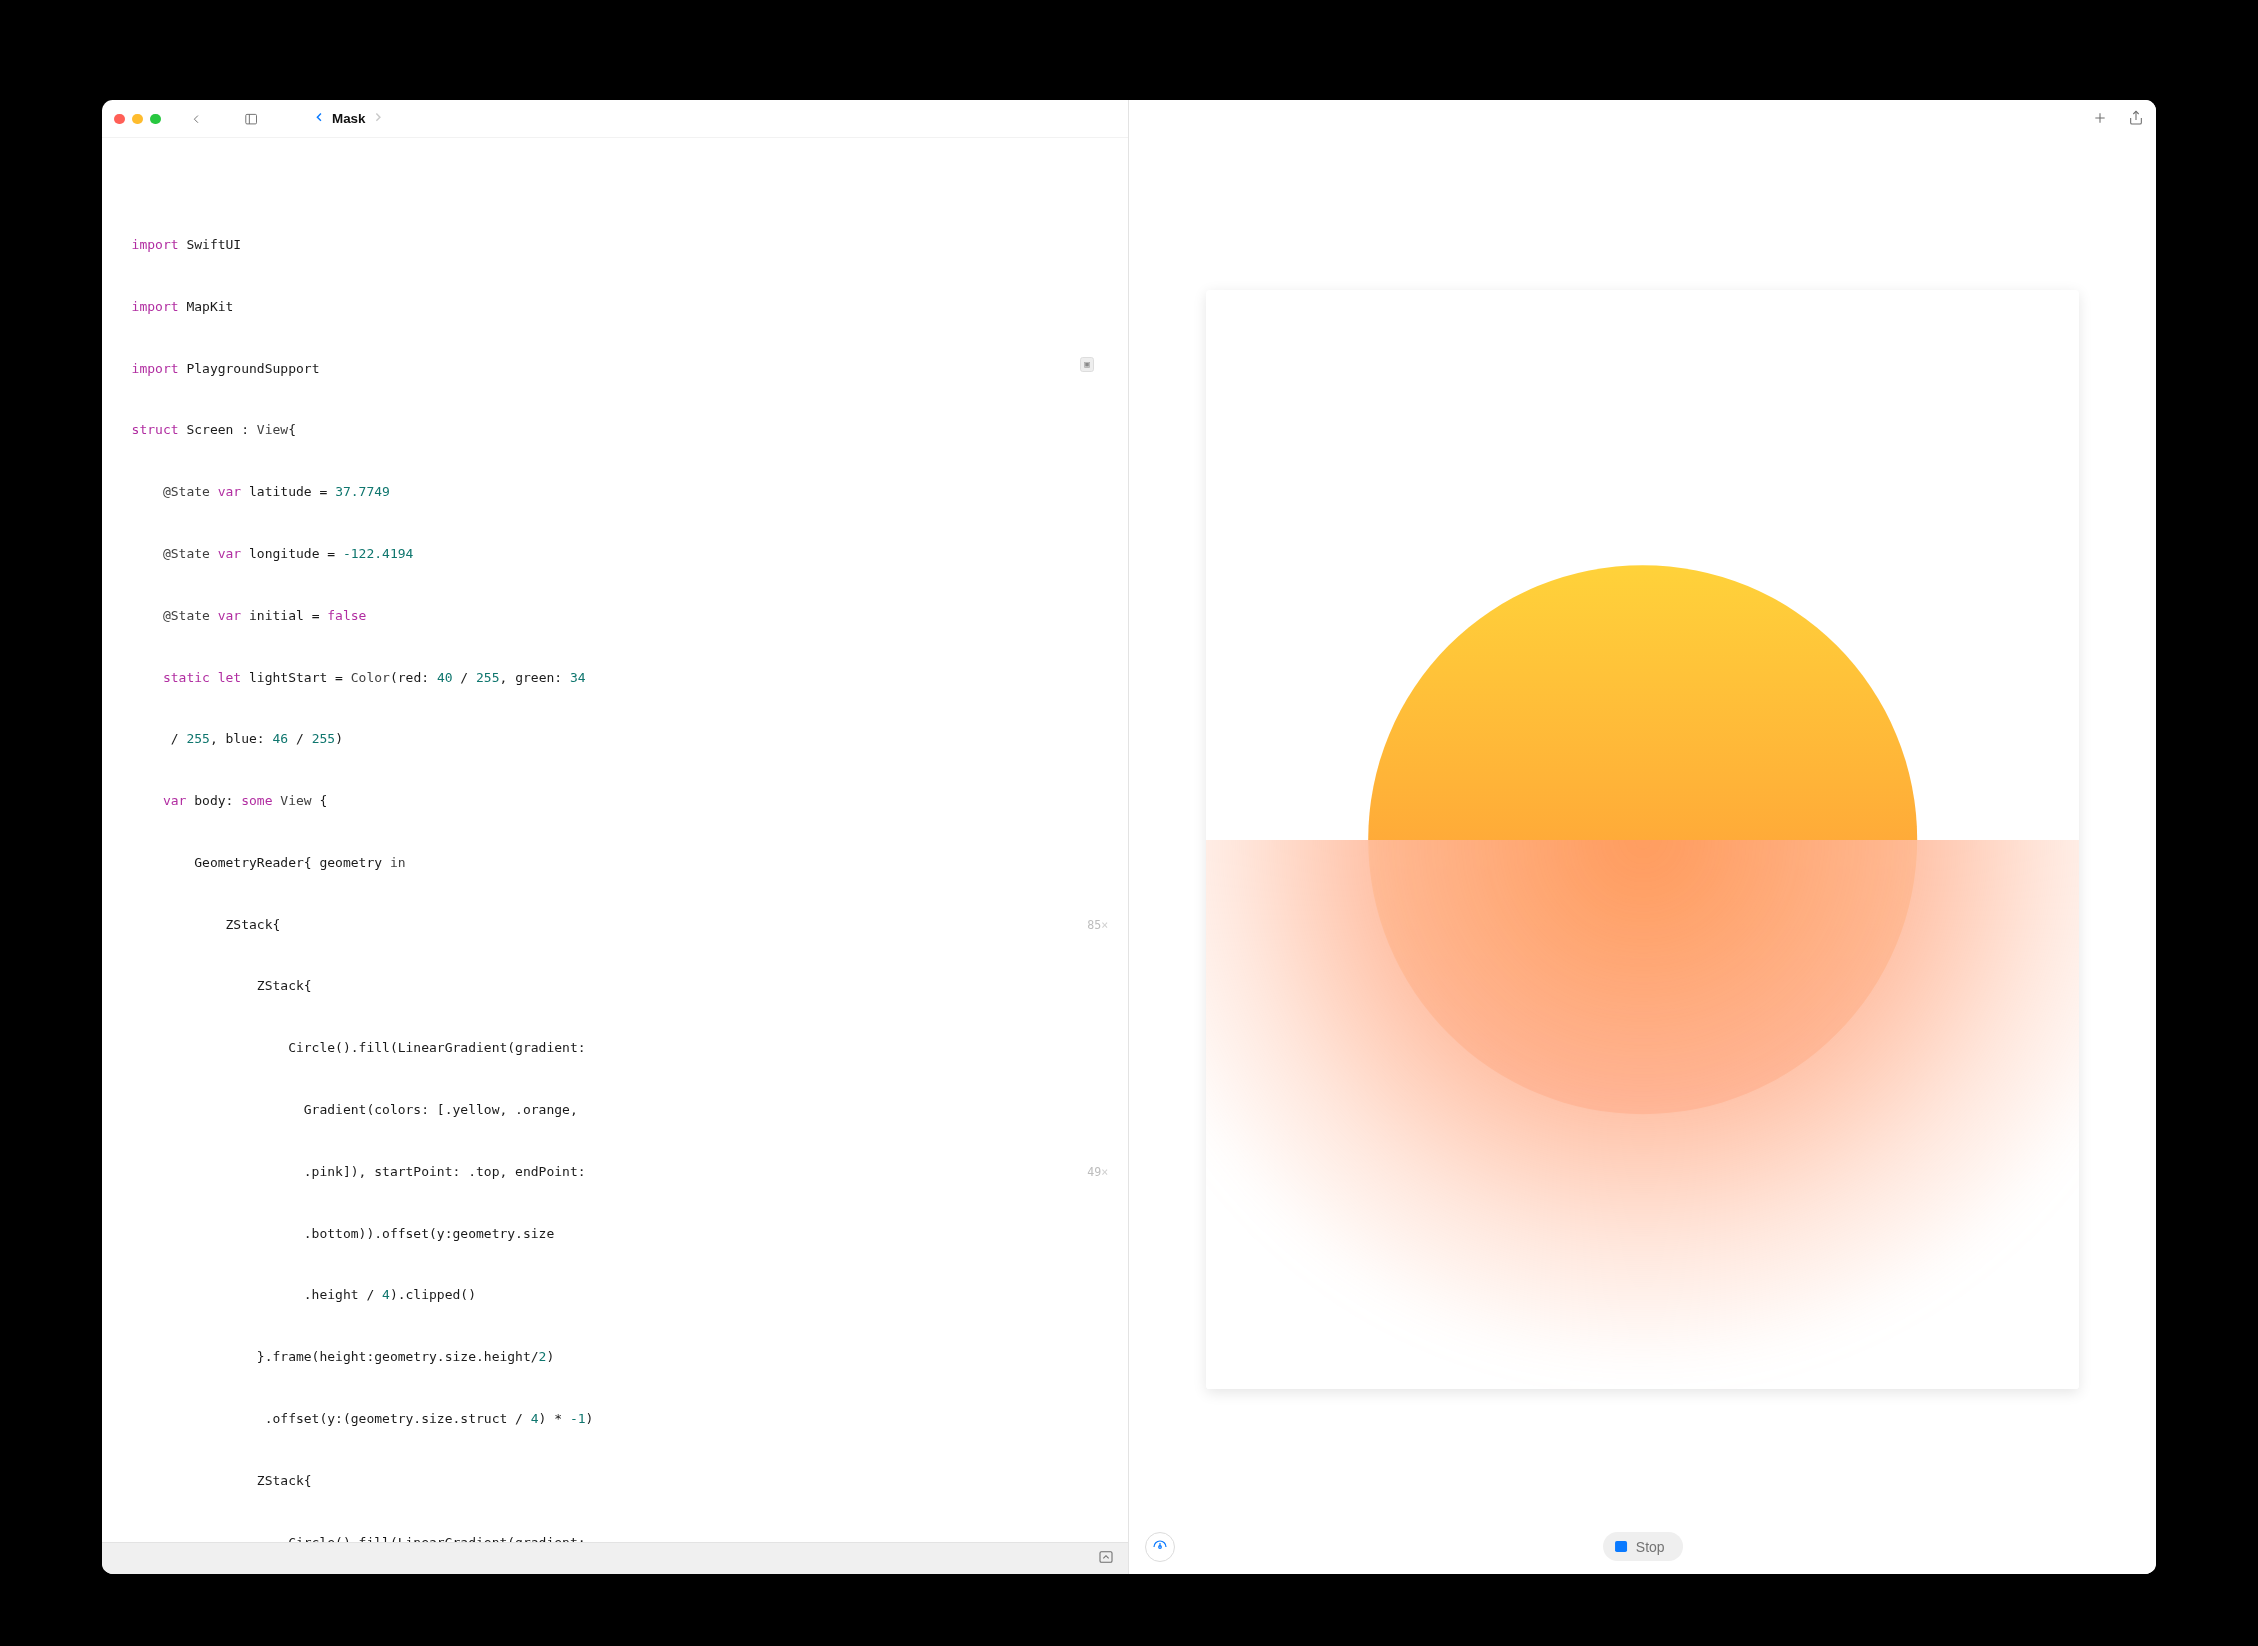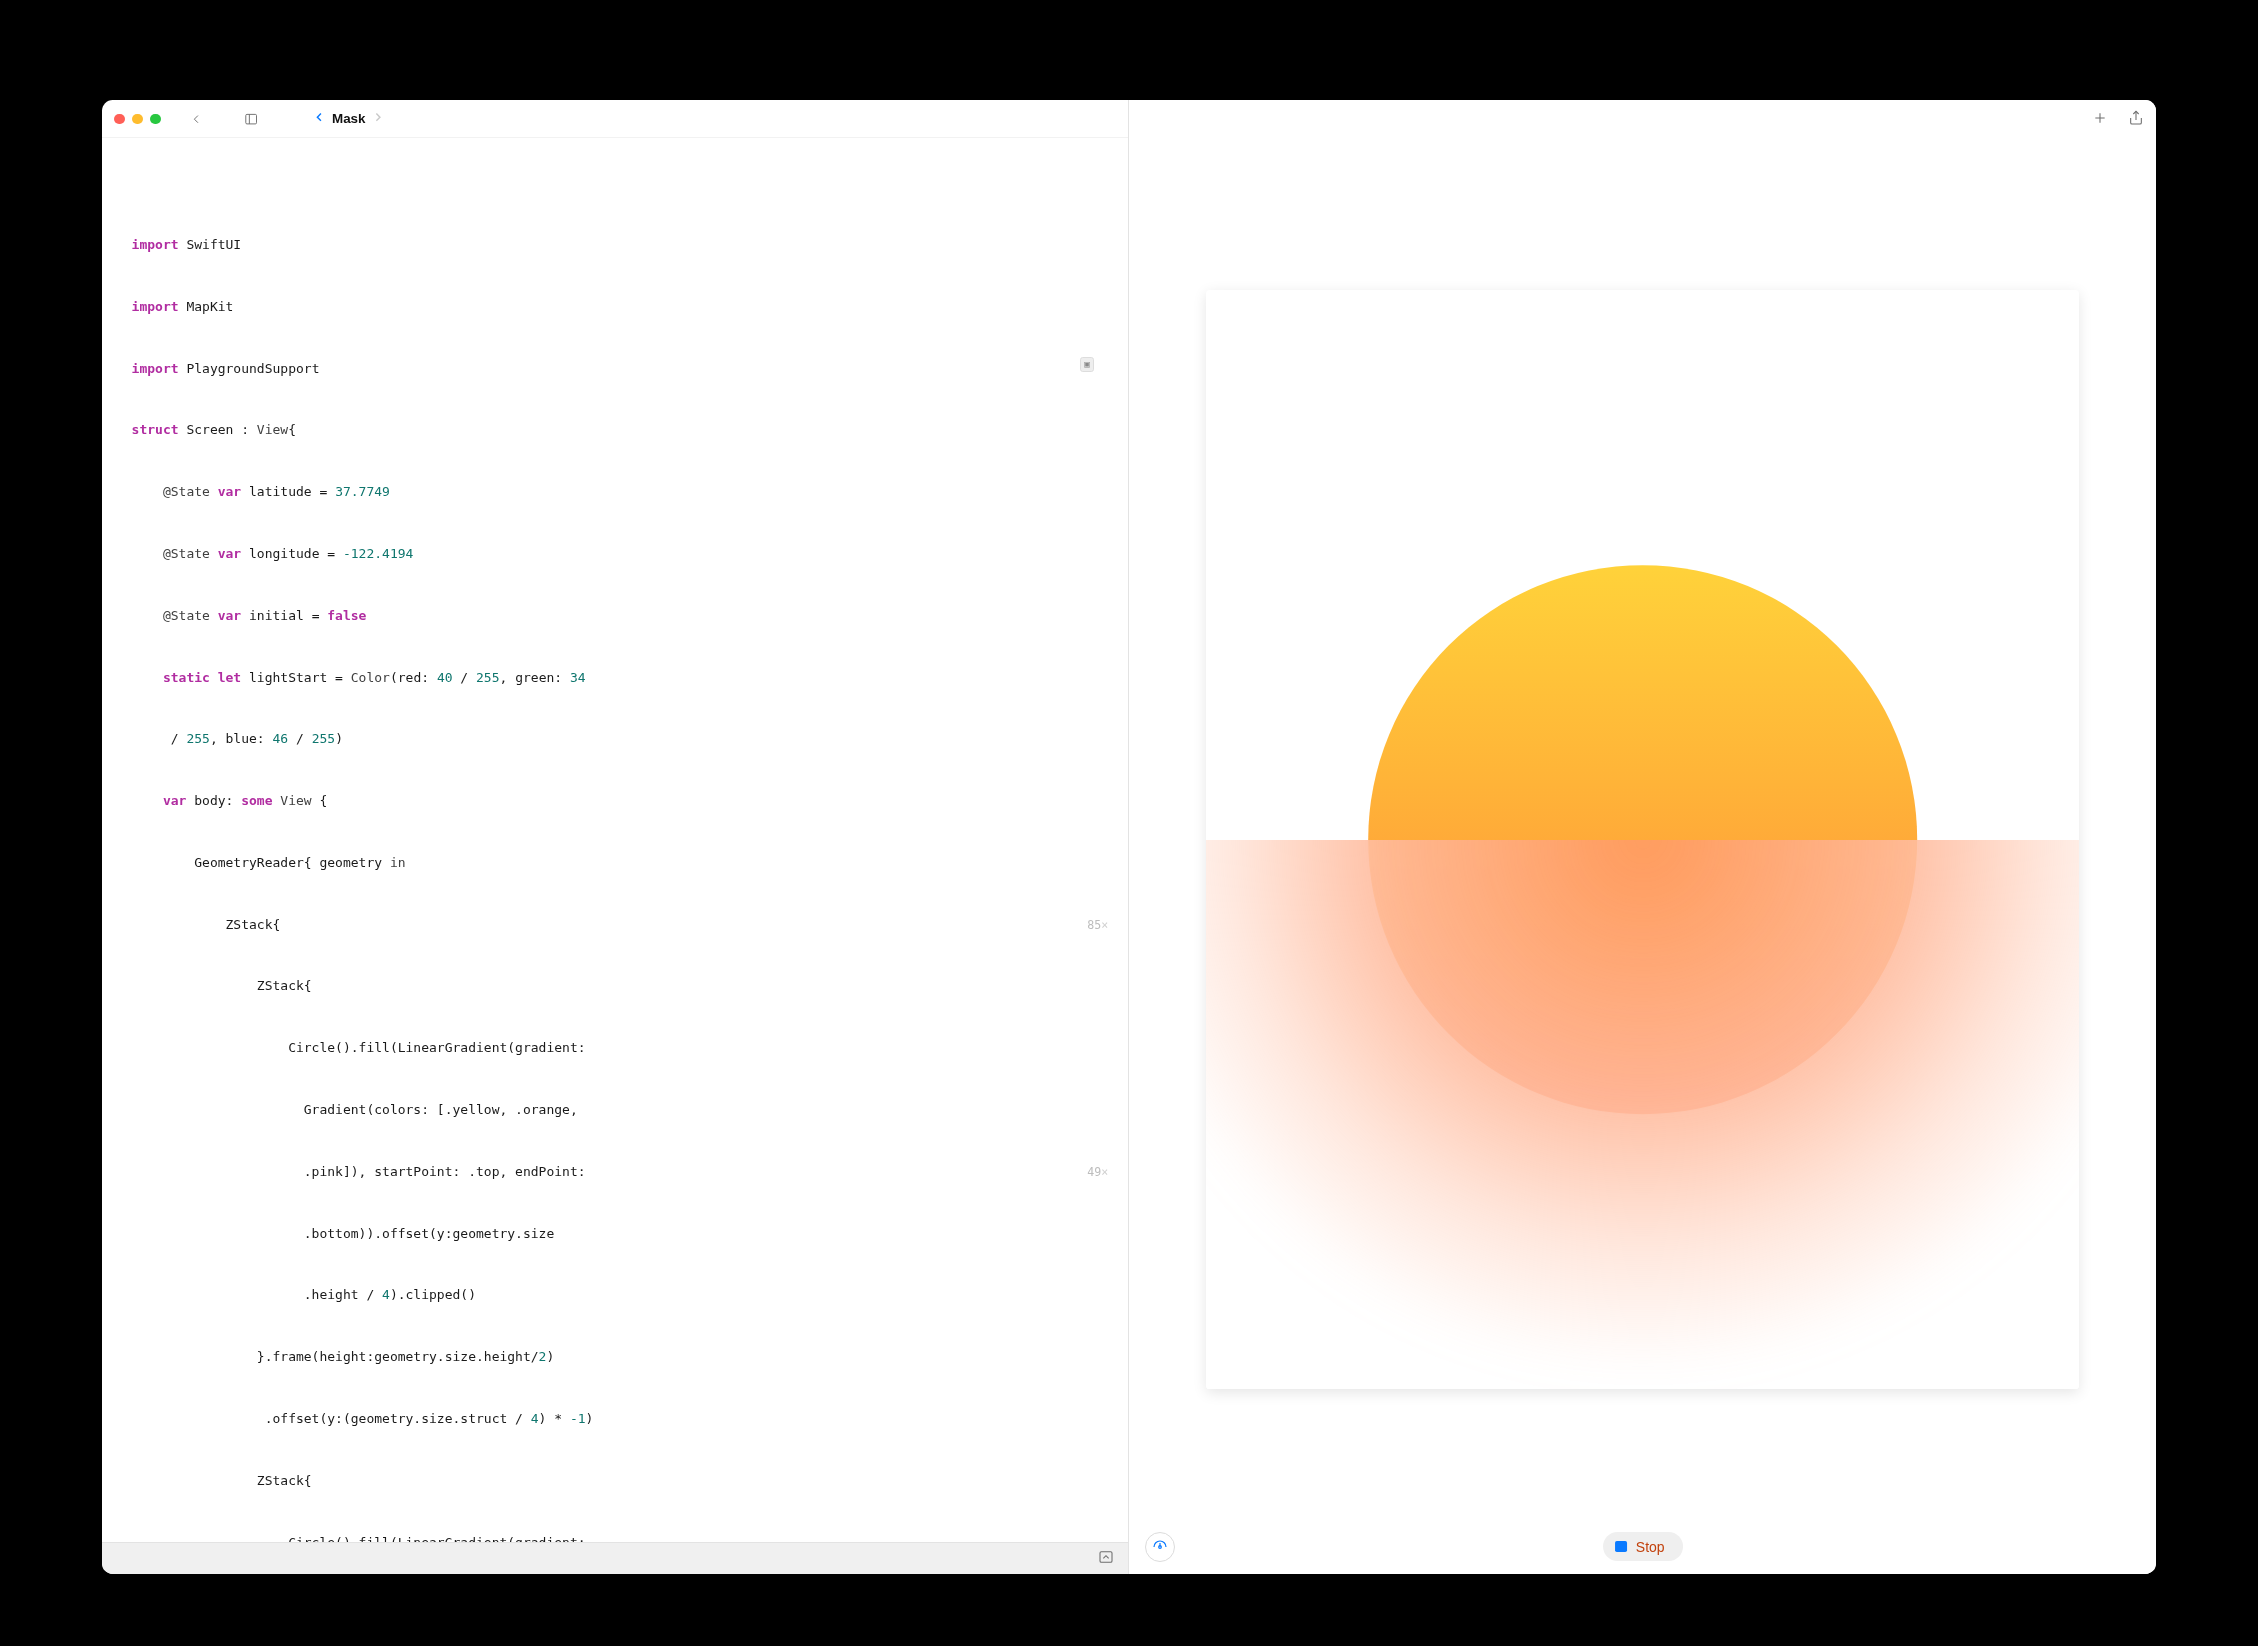--- a/index.html
+++ b/index.html
@@ -91,21 +91,21 @@
     position: relative;
     white-space: pre;
   }
   .editor .line { display: flex; }
   .editor .code { flex: 1 1 auto; }
   .editor .gutter {
     width: 38px; text-align: right; color: #bdbdbd; font-size: 11.6px;
     padding-right: 1.8px;
   }
   .editor .gutter .x { color: #d0d0d0; }
-  .kw-pink { color: #b12da1; font-weight: bold; }      
+  .kw-pink { color: #b12da1; }      
   .kw-purple { color: #404040; }   
   .num { color: #0f766e; }
 
   .editor .inline-icon {
     position: absolute;
     right: 34px;
     width: 14.3px; height: 14.3px;
     background: #eeeeee; border: 0.9px solid #ddd; border-radius: 2.7px;
     display:flex;align-items:center;justify-content:center;
     color:#8a8a8a; font-size:9px;
@@ -172,21 +172,21 @@
     color:#0a7aff;
   }
   .gauge svg { width:16px; height:16px; stroke: currentColor; fill:none; stroke-width:1.8; }
 
   .stop-btn {
     position:absolute; left:50%; transform:translateX(-50%);
     display:flex; align-items:center; gap:9px;
     background:#efefef;
     padding: 6.3px 18px 6.3px 12.5px;
     border-radius: 18px;
-    font-size: 14px; font-weight: 500; color:#c2410c;
+    font-size: 14px; font-weight: 500; color:#737373;
   }
   .stop-btn .sq {
     width:11.6px; height:11.6px; background:#0a7aff; border-radius:1.8px;
   }
 </style>
 </head>
 <body>
 
 <div class="window">
 

